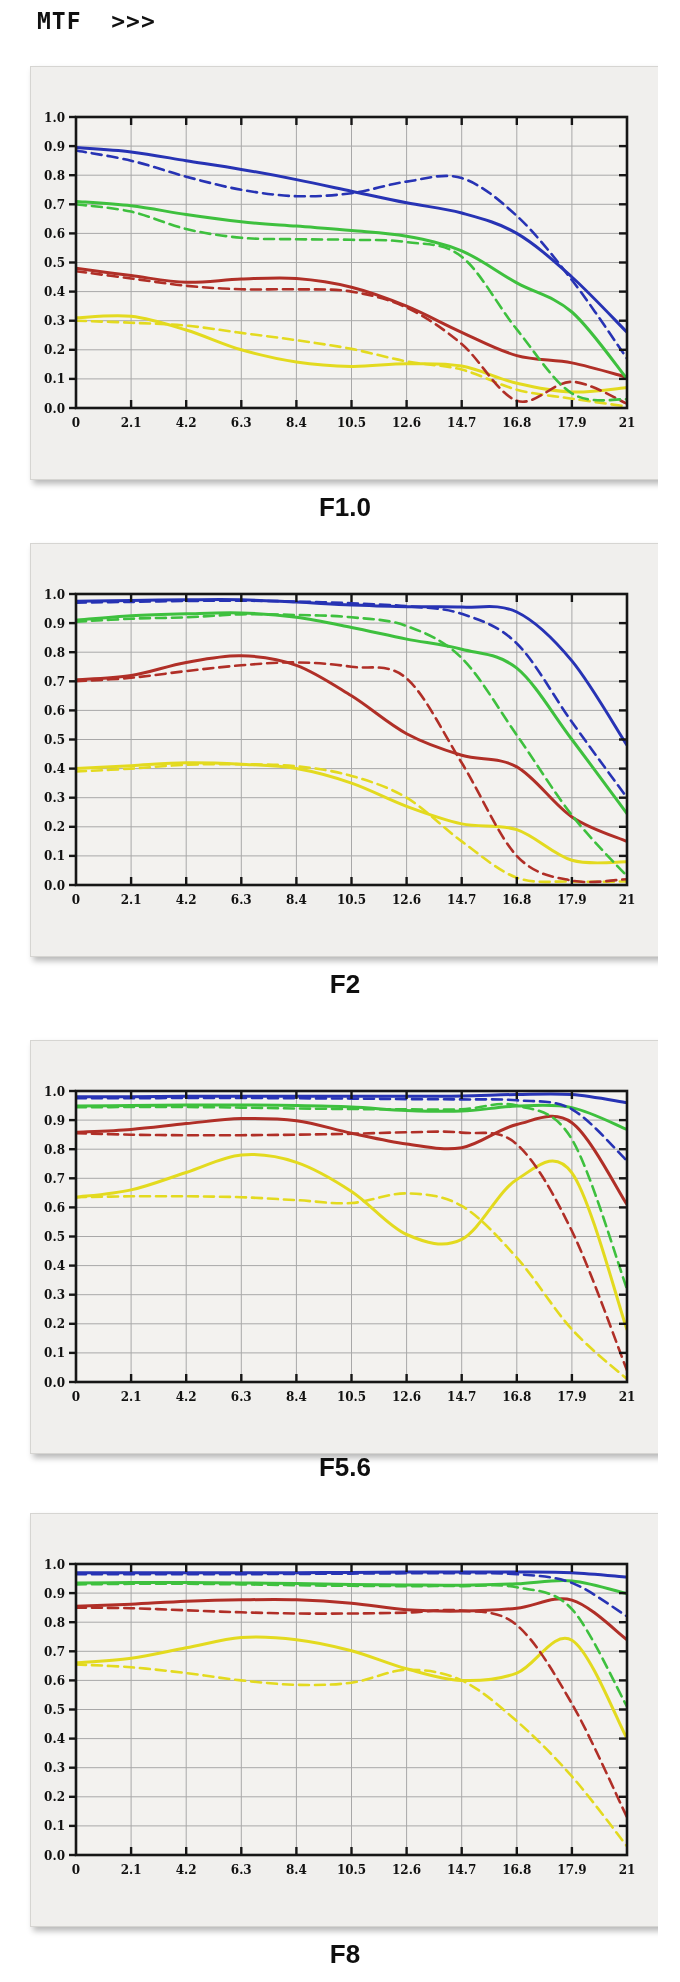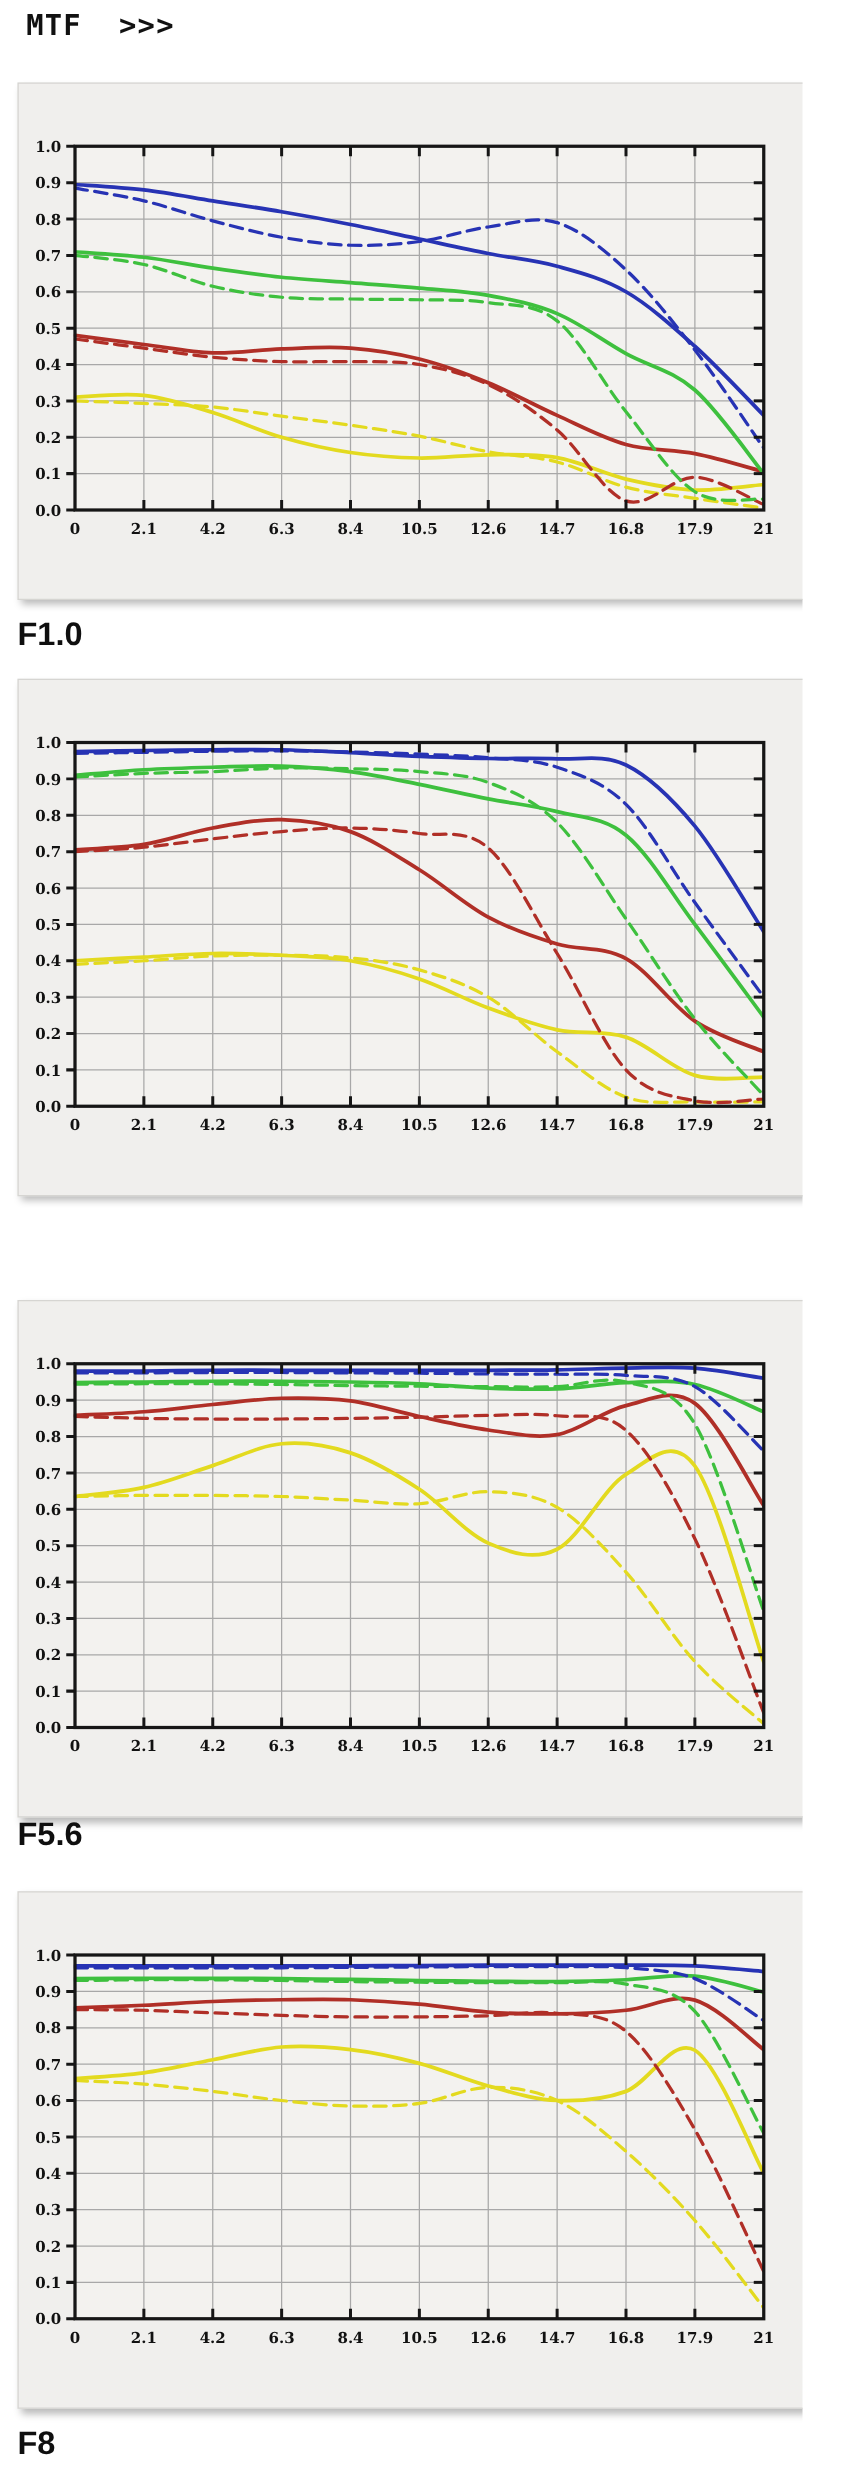--- a/index.html
+++ b/index.html
@@ -1,23 +1,23 @@
 <!DOCTYPE html>
 <html><head>
 <meta charset="utf-8">
 <style>
   html,body{margin:0;padding:0;background:#ffffff;}
   .page{position:relative;width:642px;height:1982px;background:#ffffff;overflow:hidden;
-        font-family:"DejaVu Sans",sans-serif;}
+        font-family:"DejaVu Sans",sans-serif;margin-left:16px;}
   .title{position:absolute;left:21px;top:8px;font-family:"DejaVu Sans Mono",monospace;
          font-weight:bold;font-size:23px;color:#111;white-space:pre;letter-spacing:1px;}
   .card{position:absolute;left:14px;width:630px;height:412px;background:#f0efed;
         border:1px solid #d6d5d2;box-shadow:3px 4px 6px rgba(0,0,0,0.28);}
   .card svg{display:block;}
-  .flabel{position:absolute;left:14px;width:630px;
+  .flabel{position:absolute;left:14px;width:630px;text-align:center;
           font-weight:700;font-size:26px;color:#0f0f0f;font-family:"Liberation Sans",sans-serif;}
   .c1{top:66px;} .c2{top:543px;} .c3{top:1040px;} .c4{top:1513px;}
   .l1{top:492px;} .l2{top:969px;} .l3{top:1452px;} .l4{top:1939px;}
 </style>
 </head>
 <body>
 
 <div class="page">
   <div class="title">MTF  &gt;&gt;&gt;</div>
 
@@ -214,20 +214,21 @@
         <text x="210.3" y="360" text-anchor="middle" font-family="&quot;DejaVu Serif&quot;,serif" font-size="12px" font-weight="bold" fill="#111111">6.3</text>
         <text x="265.4" y="360" text-anchor="middle" font-family="&quot;DejaVu Serif&quot;,serif" font-size="12px" font-weight="bold" fill="#111111">8.4</text>
         <text x="320.5" y="360" text-anchor="middle" font-family="&quot;DejaVu Serif&quot;,serif" font-size="12px" font-weight="bold" fill="#111111">10.5</text>
         <text x="375.6" y="360" text-anchor="middle" font-family="&quot;DejaVu Serif&quot;,serif" font-size="12px" font-weight="bold" fill="#111111">12.6</text>
         <text x="430.7" y="360" text-anchor="middle" font-family="&quot;DejaVu Serif&quot;,serif" font-size="12px" font-weight="bold" fill="#111111">14.7</text>
         <text x="485.8" y="360" text-anchor="middle" font-family="&quot;DejaVu Serif&quot;,serif" font-size="12px" font-weight="bold" fill="#111111">16.8</text>
         <text x="540.9" y="360" text-anchor="middle" font-family="&quot;DejaVu Serif&quot;,serif" font-size="12px" font-weight="bold" fill="#111111">17.9</text>
         <text x="596" y="360" text-anchor="middle" font-family="&quot;DejaVu Serif&quot;,serif" font-size="12px" font-weight="bold" fill="#111111">21</text>
       </svg>
   </div>
+  <div class="flabel l2">F2</div>
 
   <div class="card c3">
     <svg width="630" height="412" viewBox="0 0 630 412">
         <rect x="45" y="50" width="551" height="291" fill="#f3f2ef"></rect>
         <line x1="100.1" y1="50" x2="100.1" y2="341" stroke="#a8a8a8" stroke-width="1"></line>
         <line x1="155.2" y1="50" x2="155.2" y2="341" stroke="#a8a8a8" stroke-width="1"></line>
         <line x1="210.3" y1="50" x2="210.3" y2="341" stroke="#a8a8a8" stroke-width="1"></line>
         <line x1="265.4" y1="50" x2="265.4" y2="341" stroke="#a8a8a8" stroke-width="1"></line>
         <line x1="320.5" y1="50" x2="320.5" y2="341" stroke="#a8a8a8" stroke-width="1"></line>
         <line x1="375.6" y1="50" x2="375.6" y2="341" stroke="#a8a8a8" stroke-width="1"></line>

